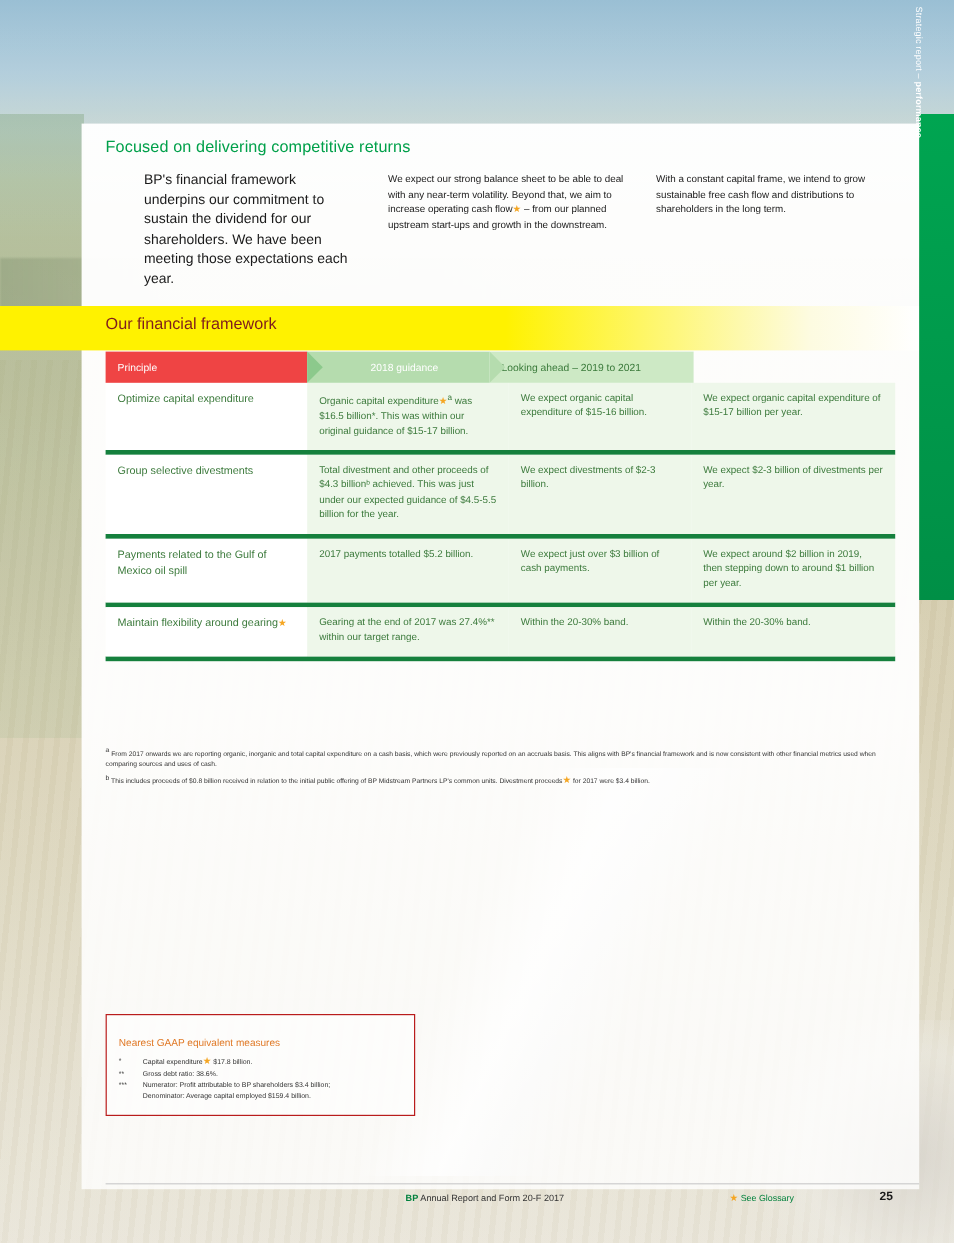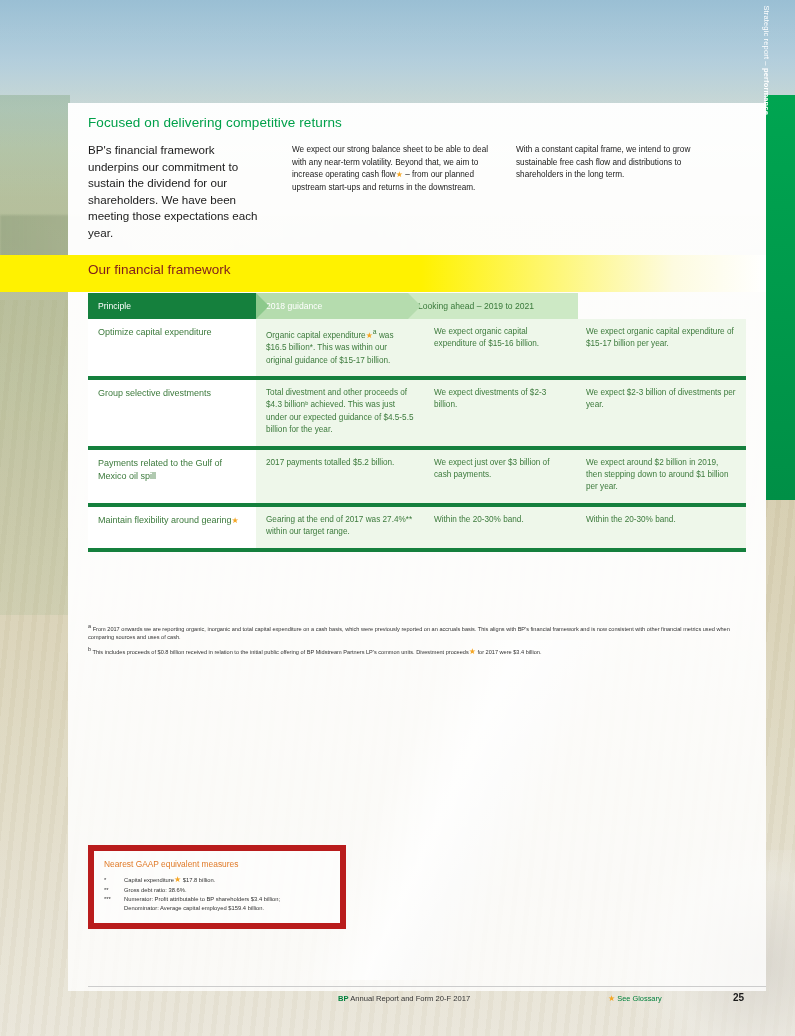--- a/index.html
+++ b/index.html
@@ -108,20 +108,21 @@
   .intro h1 {
     margin: 0 0 12px 0;
     font-size: 13.5px;
     font-weight: normal;
     color: #00a04a;
     letter-spacing: 0.1px;
   }
   .intro-cols {
     display: flex;
     gap: 24px;
+    margin-left: 32px;
   }
   .intro-lead {
     width: 180px;
     font-size: 11.6px;
     line-height: 16.5px;
     color: #1a1a1a;
   }
   .intro-col {
     width: 200px;
     font-size: 8.2px;
@@ -163,23 +164,23 @@
     height: 26px;
   }
   .th {
     position: relative;
     font-size: 8.6px;
     color: #ffffff;
     display: flex;
     align-items: center;
     padding-left: 10px;
   }
-  .th.c0 { width: 168px; background: #15803d; }
+  .th.c0 { width: 168px; background: #ef4444; }
   .th.c1 { width: 168px; background: #9ed09b; }
-  .th.c2 { width: 152px; background: #b5dcae; }
+  .th.c2 { width: 152px; background: #b5dcae; justify-content: center; }
   .th.c3 { width: 170px; background: #cde9c5; color: #3a7a3a; }
   .th .notch {
     position: absolute;
     right: -13px; top: 0;
     width: 0; height: 0;
     border-top: 13px solid transparent;
     border-bottom: 13px solid transparent;
     z-index: 2;
   }
   .th.c0 .notch { border-left: 13px solid #8cc98c; }
@@ -217,23 +218,23 @@
   }
   .footnotes p { margin: 0 0 3px 0; }
   .fn-mark { font-size: 5.6px; }
 
   
   .gaap {
     position: absolute;
     left: 88px;
     top: 845px;
     width: 258px;
-    border: 6px solid #b91c1c;
+    border: 1px solid #b91c1c;
     background: rgba(255,255,255,0.55);
-    padding: 8px 10px 10px 10px;
+    padding: 18px 10px 10px 10px;
     z-index: 8;
   }
   .gaap h3 {
     margin: 0 0 7px 0;
     font-size: 8.4px;
     font-weight: normal;
     color: #e07a28;
   }
   .gaap-item {
     display: flex;
@@ -303,21 +304,21 @@
 <div class="side-tab"></div>
 <div class="side-tab-text">
   <span>Strategic report – </span><b>performance</b>
 </div>
 
 <div class="intro">
   <h1>Focused on delivering competitive returns</h1>
   <div class="intro-cols">
     <div class="intro-lead">BP's financial framework underpins our commitment to sustain the dividend for our shareholders. We have been meeting those expectations each year.</div>
     <div class="intro-col">
-      <span>We expect our strong balance sheet to be able to deal with any near-term volatility. Beyond that, we aim to increase operating cash flow</span><span class="star">★</span> <span>– from our planned upstream start-ups and returns in the downstream.</span>
+      <span>We expect our strong balance sheet to be able to deal with any near-term volatility. Beyond that, we aim to increase operating cash flow</span><span class="star">★</span> <span>– from our planned upstream start-ups and growth in the downstream.</span>
     </div>
     <div class="intro-col">With a constant capital frame, we intend to grow sustainable free cash flow and distributions to shareholders in the long term.</div>
   </div>
 </div>
 
 <div class="yellow-band"></div>
 <div class="yellow-band-title">Our financial framework</div>
 
 <div class="tbl">
 

